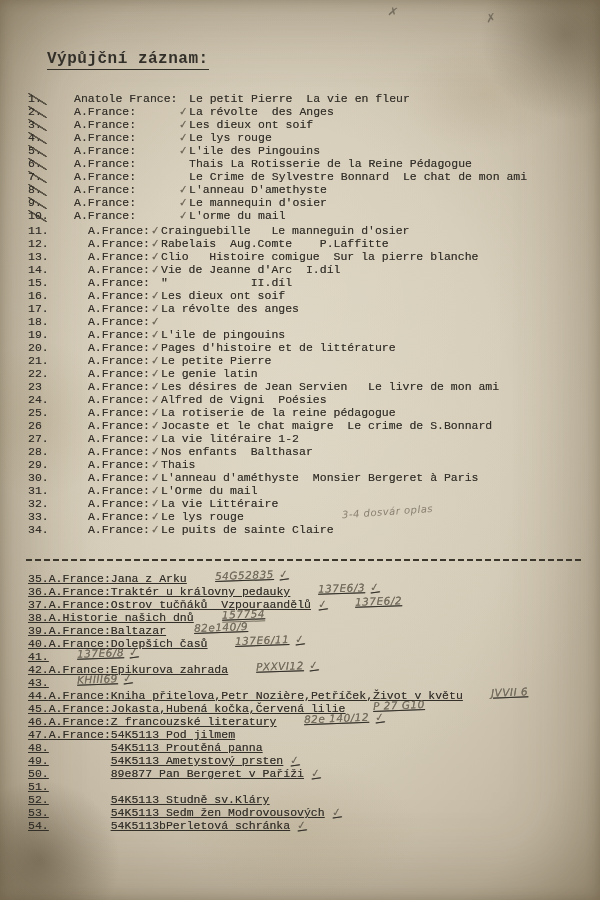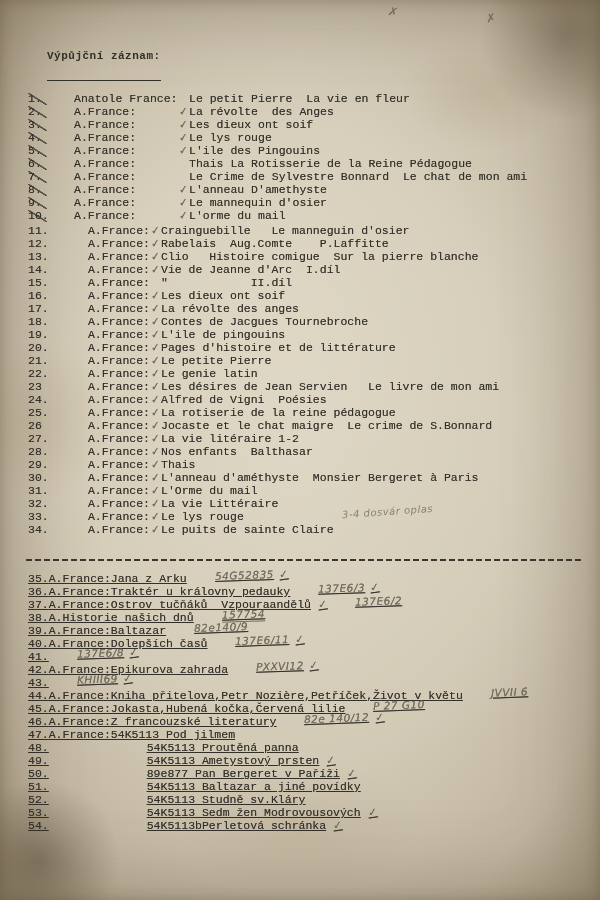--- a/index.html
+++ b/index.html
@@ -15,41 +15,41 @@
   .stain{position:absolute;pointer-events:none;border-radius:50%;}
   .stain.a{left:400px;top:40px;width:170px;height:110px;background:radial-gradient(closest-side,rgba(125,100,55,.12),transparent);}
   .stain.b{left:-30px;top:340px;width:140px;height:160px;background:radial-gradient(closest-side,rgba(125,100,55,.12),transparent);}
   .stain.c{left:180px;top:760px;width:240px;height:140px;background:radial-gradient(closest-side,rgba(125,100,55,.10),transparent);}
   .corner{position:absolute;pointer-events:none;}
   .corner.bl{left:-40px;bottom:-40px;width:160px;height:160px;background:radial-gradient(closest-side,rgba(55,42,22,.38),transparent);}
   .corner.tr{right:-50px;top:-50px;width:170px;height:170px;background:radial-gradient(closest-side,rgba(55,42,22,.30),transparent);}
 
   .title{
     position:absolute;left:47px;top:50px;
-    font-weight:bold;font-size:11px;letter-spacing:.5px;
-    border-bottom:1.5px solid #33302a;padding-bottom:18px;white-space:pre;
+    font-weight:bold;font-size:16px;letter-spacing:.5px;
+    border-bottom:1.5px solid #33302a;padding-bottom:1px;white-space:pre;
   }
   .s1{position:absolute;left:28px;top:92px;}
   .s2{position:absolute;left:28px;top:224px;}
   .s3{position:absolute;left:28px;top:572px;text-decoration:underline;}
   .row{display:flex;align-items:baseline;height:13px;line-height:13px;font-size:11.5px;white-space:pre;text-shadow:0 0 .4px rgba(47,43,36,.55);}
   .num{display:inline-block;width:46px;}
   .crossed{
     background:linear-gradient(to top right, transparent 45%, rgba(74,68,56,.85) 47%, rgba(74,68,56,.85) 53%, transparent 55%);
     background-size:19px 12px;background-repeat:no-repeat;background-position:0 1px;
   }
   .s1 .author{display:inline-block;width:104px;text-align:left;}
   .s2 .author{display:inline-block;width:76px;text-align:right;}
   .tickcol{display:inline-block;width:11px;text-align:center;}
   .tick,.tickcol,.pmark{color:#756d5e;font-family:"DejaVu Sans",sans-serif;}
   .tickcol{font-size:11px;transform:rotate(-6deg);}
   .tick{display:inline-block;font-size:11px;margin-left:7px;transform:rotate(-8deg);}
   .tick.raise{position:relative;top:-4px;margin-left:5px;}
   .num3{white-space:pre;}
-  .ind{margin-left:98px;}
+  .ind{margin-left:62px;}
   .note{
     display:inline-block;color:#756d5e;font-family:"DejaVu Sans",sans-serif;font-style:italic;
     font-size:10.5px;margin-left:28px;position:relative;top:-3px;transform:rotate(-2deg);letter-spacing:.5px;
   }
   .note.u{border-bottom:1px solid #756d5e;}
   .divider{
     position:absolute;left:26px;top:559px;width:556px;height:2px;
     background:repeating-linear-gradient(90deg,#3c372d 0,#3c372d 6px,transparent 6px,transparent 9px);
   }
   .note32{
@@ -88,21 +88,21 @@
       <div class="row"><span class="num crossed">10.</span><span class="author">A.France:</span><span class="tickcol">✓</span><span class="titletext">L'orme du mail</span></div>
     </div>
   <div class="s2">
       <div class="row"><span class="num">11.</span><span class="author">A.France:</span><span class="tickcol">✓</span><span class="titletext">Crainguebille   Le manneguin d'osier</span></div>
       <div class="row"><span class="num">12.</span><span class="author">A.France:</span><span class="tickcol">✓</span><span class="titletext">Rabelais  Aug.Comte    P.Laffitte</span></div>
       <div class="row"><span class="num">13.</span><span class="author">A.France:</span><span class="tickcol">✓</span><span class="titletext">Clio   Histoire comigue  Sur la pierre blanche</span></div>
       <div class="row"><span class="num">14.</span><span class="author">A.France:</span><span class="tickcol">✓</span><span class="titletext">Vie de Jeanne d'Arc  I.díl</span></div>
       <div class="row"><span class="num">15.</span><span class="author">A.France:</span><span class="tickcol"></span><span class="titletext">"            II.díl</span></div>
       <div class="row"><span class="num">16.</span><span class="author">A.France:</span><span class="tickcol">✓</span><span class="titletext">Les dieux ont soif</span></div>
       <div class="row"><span class="num">17.</span><span class="author">A.France:</span><span class="tickcol">✓</span><span class="titletext">La révolte des anges</span></div>
-      <div class="row"><span class="num">18.</span><span class="author">A.France:</span><span class="tickcol">✓</span><span class="titletext">Contes de Jacgues Tournebroche</span></div>
+      <div class="row"><span class="num">18.</span><span class="author">A.France:</span><span class="tickcol">✓</span></div>
       <div class="row"><span class="num">19.</span><span class="author">A.France:</span><span class="tickcol">✓</span><span class="titletext">L'ile de pingouins</span></div>
       <div class="row"><span class="num">20.</span><span class="author">A.France:</span><span class="tickcol">✓</span><span class="titletext">Pages d'histoire et de littérature</span></div>
       <div class="row"><span class="num">21.</span><span class="author">A.France:</span><span class="tickcol">✓</span><span class="titletext">Le petite Pierre</span></div>
       <div class="row"><span class="num">22.</span><span class="author">A.France:</span><span class="tickcol">✓</span><span class="titletext">Le genie latin</span></div>
       <div class="row"><span class="num">23</span><span class="author">A.France:</span><span class="tickcol">✓</span><span class="titletext">Les désires de Jean Servien   Le livre de mon ami</span></div>
       <div class="row"><span class="num">24.</span><span class="author">A.France:</span><span class="tickcol">✓</span><span class="titletext">Alfred de Vigni  Poésies</span></div>
       <div class="row"><span class="num">25.</span><span class="author">A.France:</span><span class="tickcol">✓</span><span class="titletext">La rotiserie de la reine pédagogue</span></div>
       <div class="row"><span class="num">26</span><span class="author">A.France:</span><span class="tickcol">✓</span><span class="titletext">Jocaste et le chat maigre  Le crime de S.Bonnard</span></div>
       <div class="row"><span class="num">27.</span><span class="author">A.France:</span><span class="tickcol">✓</span><span class="titletext">La vie litéraire 1-2</span></div>
       <div class="row"><span class="num">28.</span><span class="author">A.France:</span><span class="tickcol">✓</span><span class="titletext">Nos enfants  Balthasar</span></div>
@@ -124,20 +124,20 @@
       <div class="row"><span class="num3">41.</span><span class="note">137E6/8</span><span class="tick raise">✓</span></div>
       <div class="row"><span class="num3">42.</span><span class="text">A.France:Epikurova zahrada</span><span class="note">PXXVI12</span><span class="tick raise">✓</span></div>
       <div class="row"><span class="num3">43.</span><span class="note">KHIII69</span><span class="tick raise">✓</span></div>
       <div class="row"><span class="num3">44.</span><span class="text">A.France:Kniha přitelova,Petr Nozière,Petříček,Život v květu</span><span class="note">JVVII 6</span></div>
       <div class="row"><span class="num3">45.</span><span class="text">A.France:Jokasta,Hubená kočka,Červená lilie</span><span class="note">P 27 G10</span></div>
       <div class="row"><span class="num3">46.</span><span class="text">A.France:Z francouzské literatury</span><span class="note">82e 140/12</span><span class="tick raise">✓</span></div>
       <div class="row"><span class="num3">47.</span><span class="text">A.France:54K5113 Pod jilmem</span></div>
       <div class="row"><span class="num3">48.</span><span class="text ind">54K5113 Proutěná panna</span></div>
       <div class="row"><span class="num3">49.</span><span class="text ind">54K5113 Ametystový prsten</span><span class="tick">✓</span></div>
       <div class="row"><span class="num3">50.</span><span class="text ind">89e877 Pan Bergeret v Paříži</span><span class="tick">✓</span></div>
-      <div class="row"><span class="num3">51.</span><span class="text ind">54K5113 Baltazar a jiné povídky</span></div>
+      <div class="row"><span class="num3">51.</span></div>
       <div class="row"><span class="num3">52.</span><span class="text ind">54K5113 Studně sv.Kláry</span></div>
       <div class="row"><span class="num3">53.</span><span class="text ind">54K5113 Sedm žen Modrovousových</span><span class="tick">✓</span></div>
       <div class="row"><span class="num3">54.</span><span class="text ind">54K5113bPerletová schránka</span><span class="tick">✓</span></div>
     </div>
 
   <div class="note32">3-4 dosvár oplas</div>
 </div>
 
 </body></html>

